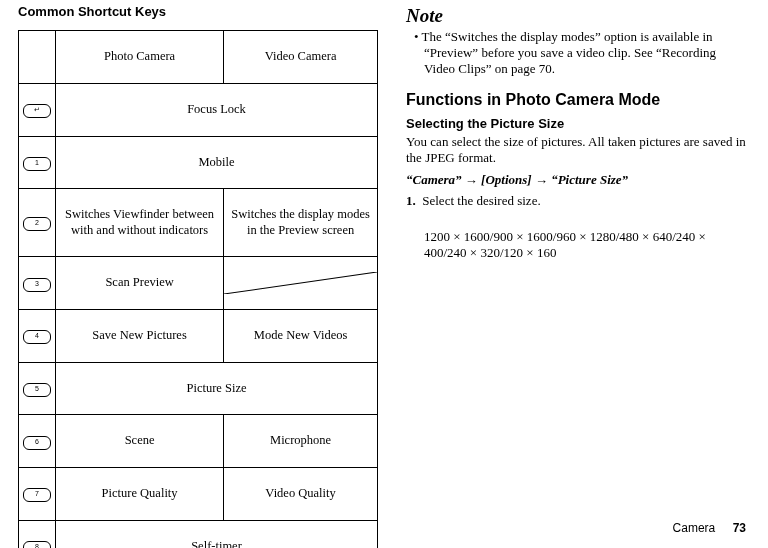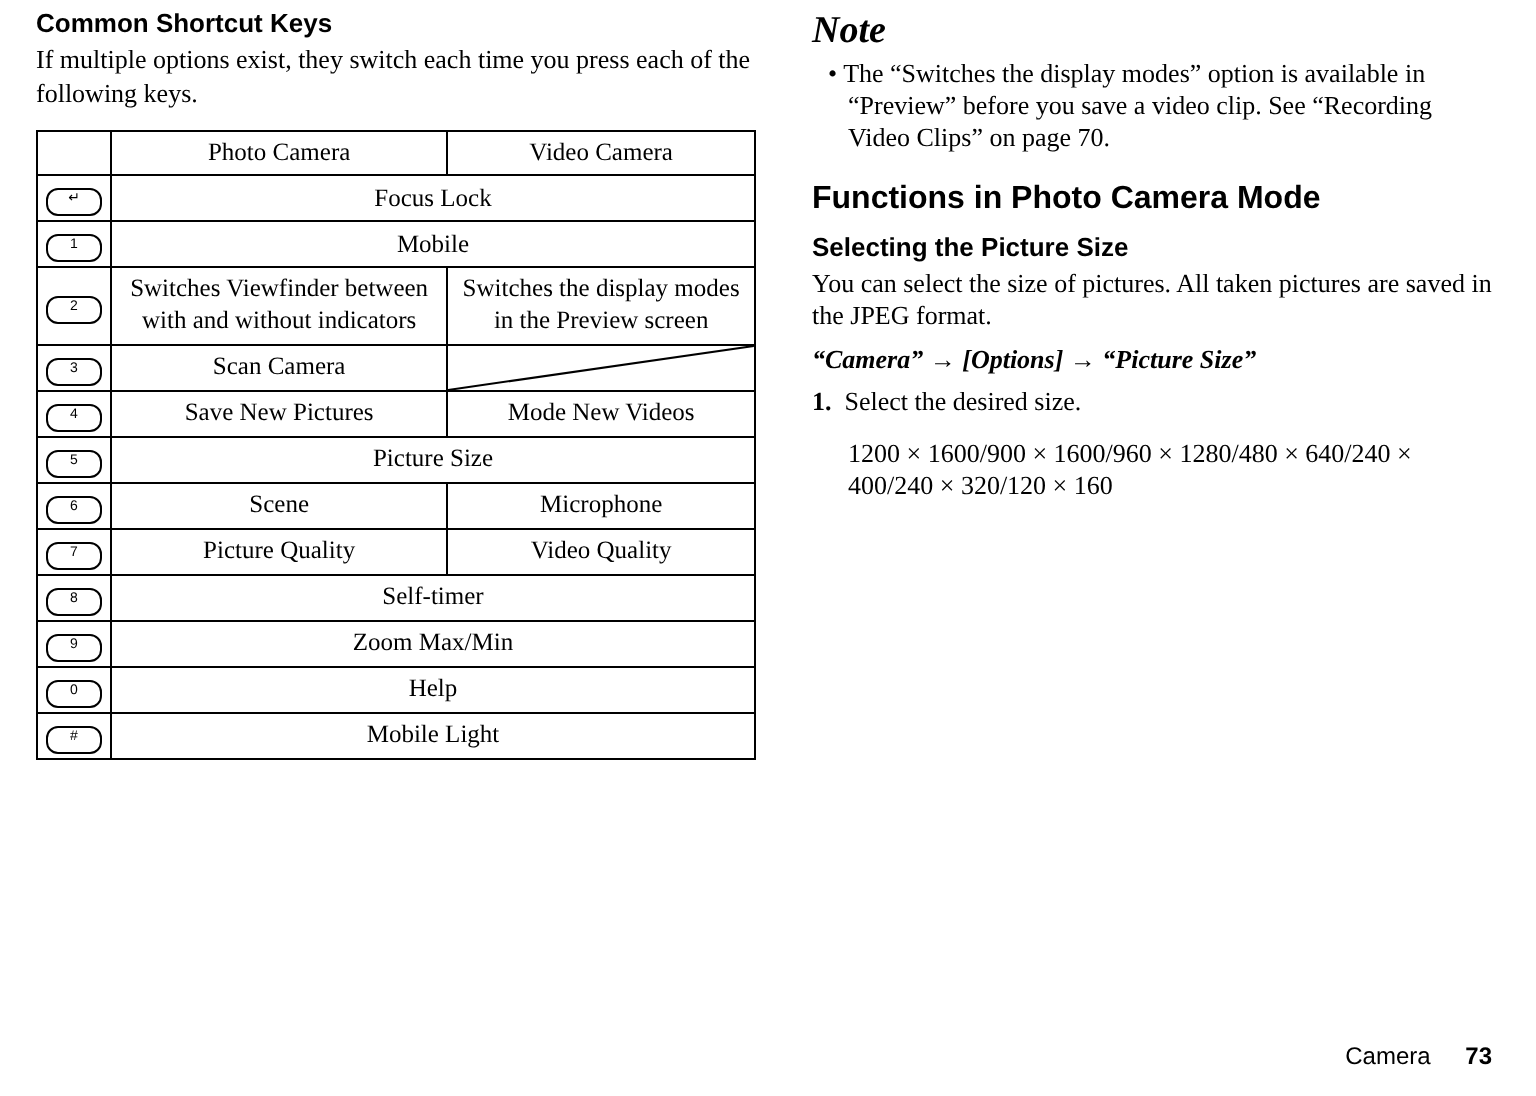--- a/index.html
+++ b/index.html
@@ -8,39 +8,38 @@
 .col{flex:1 1 0;min-width:0}
 .left-col{max-width:360px}
 .right-col{max-width:340px}
 h3.sh{font-family:Arial,Helvetica,sans-serif;font-weight:bold;font-size:13px;margin:0 0 2px 0}
 h2.fn{font-family:Arial,Helvetica,sans-serif;font-weight:bold;font-size:16px;margin:12px 0 6px 0}
 p{margin:0 0 6px 0}
 .note-head{font-family:"Times New Roman",serif;font-style:italic;font-weight:bold;font-size:19px;margin:0 0 1px 0}
 .note-body{margin:0 0 2px 0;padding-left:18px;text-indent:-10px}
 .note-body::before{content:"•  "}
 .path{font-style:italic;font-weight:bold;margin:4px 0 4px 0}
-.step{margin:2px 0 10px 0;padding-left:18px;text-indent:-18px}
+.step{margin:2px 0 20px 0;padding-left:18px;text-indent:-18px}
 .step b{font-weight:bold;font-style:normal;font-family:"Times New Roman",serif}
 .step-body{margin:2px 0 0 18px}
 table.keys{border-collapse:collapse;width:100%;margin-top:10px;font-size:12.5px}
-table.keys td,table.keys th{border:1px solid #000;padding:3px 6px;text-align:center;vertical-align:middle;font-weight:normal}
+table.keys td,table.keys th{border:1px solid #000;padding:18px 6px;text-align:center;vertical-align:middle;font-weight:normal}
 table.keys .keycol{width:32px;padding:2px}
 .kbd{display:inline-block;min-width:22px;height:12px;border:1px solid #000;border-radius:6px/6px;font-size:7px;line-height:10px;padding:0 2px;font-family:Arial,Helvetica,sans-serif;letter-spacing:0}
 .diagcell{position:relative;padding:0!important;height:22px}
 .diagcell svg{display:block}
 .footer{position:absolute;right:22px;bottom:12px;font-family:Arial,Helvetica,sans-serif;font-size:12px}
 .footer b{font-weight:bold;margin-left:14px}
 </style>
 </head>
 <body>
 
 <div class="page">
   <div class="col left-col">
     <h3 class="sh">Common Shortcut Keys</h3>
-    <p>If multiple options exist, they switch each time you press each of the following keys.</p>
     <table class="keys">
       <tbody>
           <tr>
         <th class="keycol">&nbsp;</th>
         <th>Photo Camera</th>
         <th>Video Camera</th>
       </tr>
       <tr>
         <td class="keycol"><span class="kbd">↵</span></td>
         <td colspan="2">Focus Lock</td>
@@ -49,21 +48,21 @@
         <td class="keycol"><span class="kbd">1</span></td>
         <td colspan="2">Mobile</td>
       </tr>
       <tr>
         <td class="keycol"><span class="kbd">2</span></td>
         <td>Switches Viewfinder between with and without indicators</td>
         <td>Switches the display modes in the Preview screen</td>
       </tr>
       <tr>
         <td class="keycol"><span class="kbd">3</span></td>
-        <td>Scan Camera</td>
+        <td>Scan Preview</td>
         <td class="diagcell">
           <svg width="100%" height="100%" viewBox="0 0 100 22" preserveAspectRatio="none">
                 <line x1="0" y1="22" x2="100" y2="0" stroke="#000" stroke-width="1"></line>
               </svg>
         </td>
       </tr>
       <tr>
         <td class="keycol"><span class="kbd">4</span></td>
         <td>Save New Pictures</td>
         <td>Mode New Videos</td>

